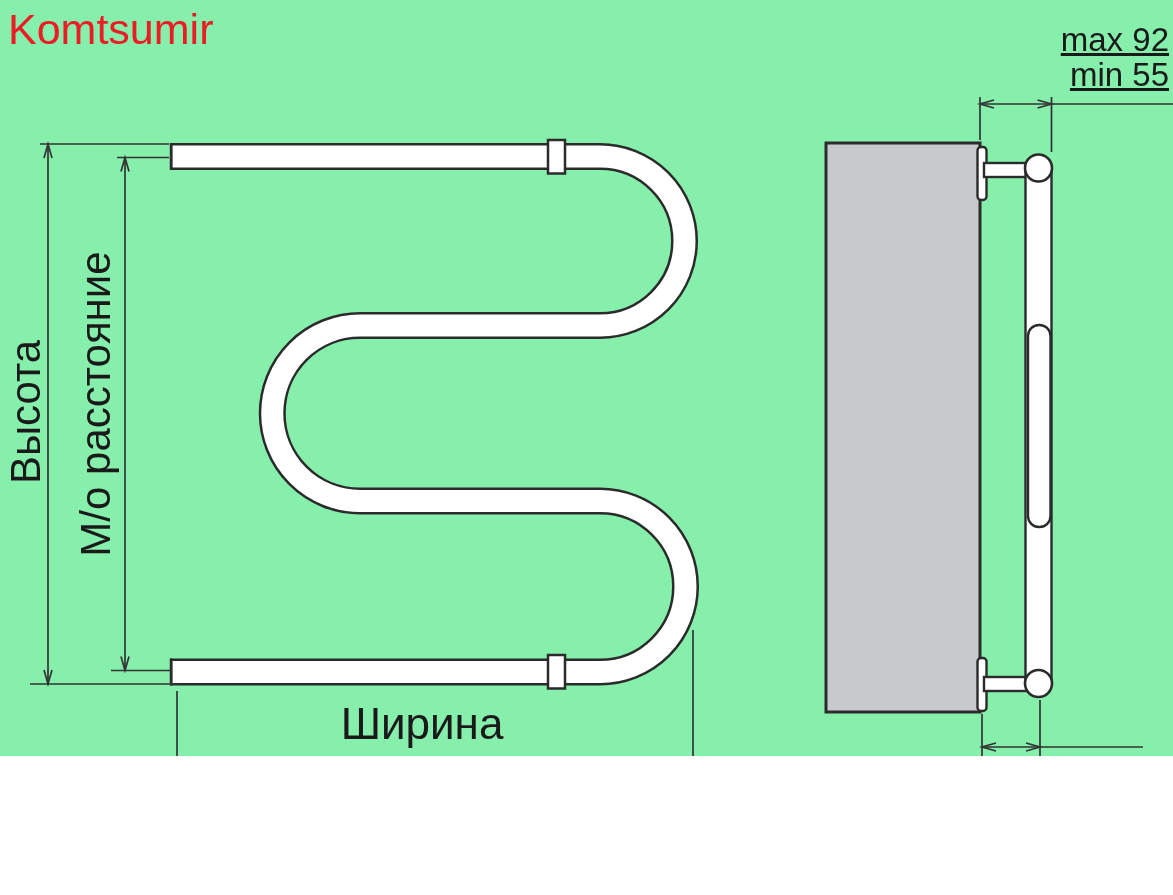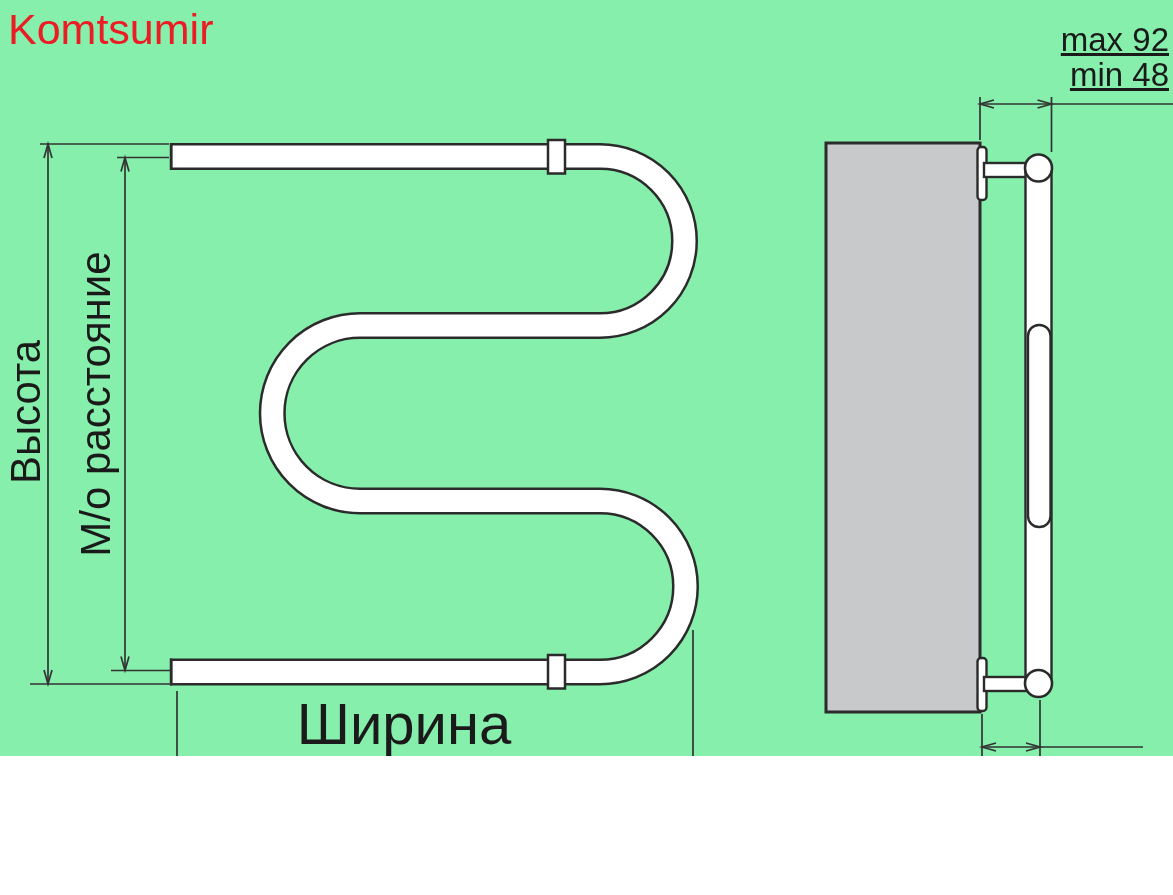--- a/index.html
+++ b/index.html
@@ -10,21 +10,21 @@
     font-family:"Liberation Sans", sans-serif;
     overflow:hidden;
   }
   #drawing{position:absolute;left:0;top:0;}
   .txt{position:absolute;color:#1a1a1a;line-height:1;white-space:nowrap;}
   .brand{left:8px;top:8px;font-size:43px;}
   .title{left:367px;top:5px;font-size:40px;}
   .vlabel{transform:translate(-50%,-50%) rotate(-90deg);}
   .height-label{left:26px;top:412px;font-size:42px;}
   .axial-label{left:96px;top:404px;font-size:42px;}
-  .width-label{left:404px;top:724px;font-size:58px;transform:translate(-50%,-50%);}
+  .width-label{left:422px;top:724px;font-size:44px;transform:translate(-50%,-50%);}
   .offset-block{text-align:right;font-size:33px;line-height:35px;}
   .offset-top{right:4px;top:22px;text-decoration:underline;}
   .offset-bottom{right:16px;top:758px;}
 </style>
 </head>
 <body>
 
 <div id="stage">
 
   <svg id="drawing" width="1173" height="895" viewBox="0 0 1173 895">
@@ -116,17 +116,17 @@
 
 
   <div class="txt vlabel height-label">Высота</div>
 
   <div class="txt vlabel axial-label">М/о расстояние</div>
 
   <div class="txt width-label">Ширина</div>
 
   <div class="txt offset-block offset-top">
     <div>max 92</div>
-    <div>min 48</div>
+    <div>min 55</div>
   </div>
 
 
 </div>
 
 </body></html>

